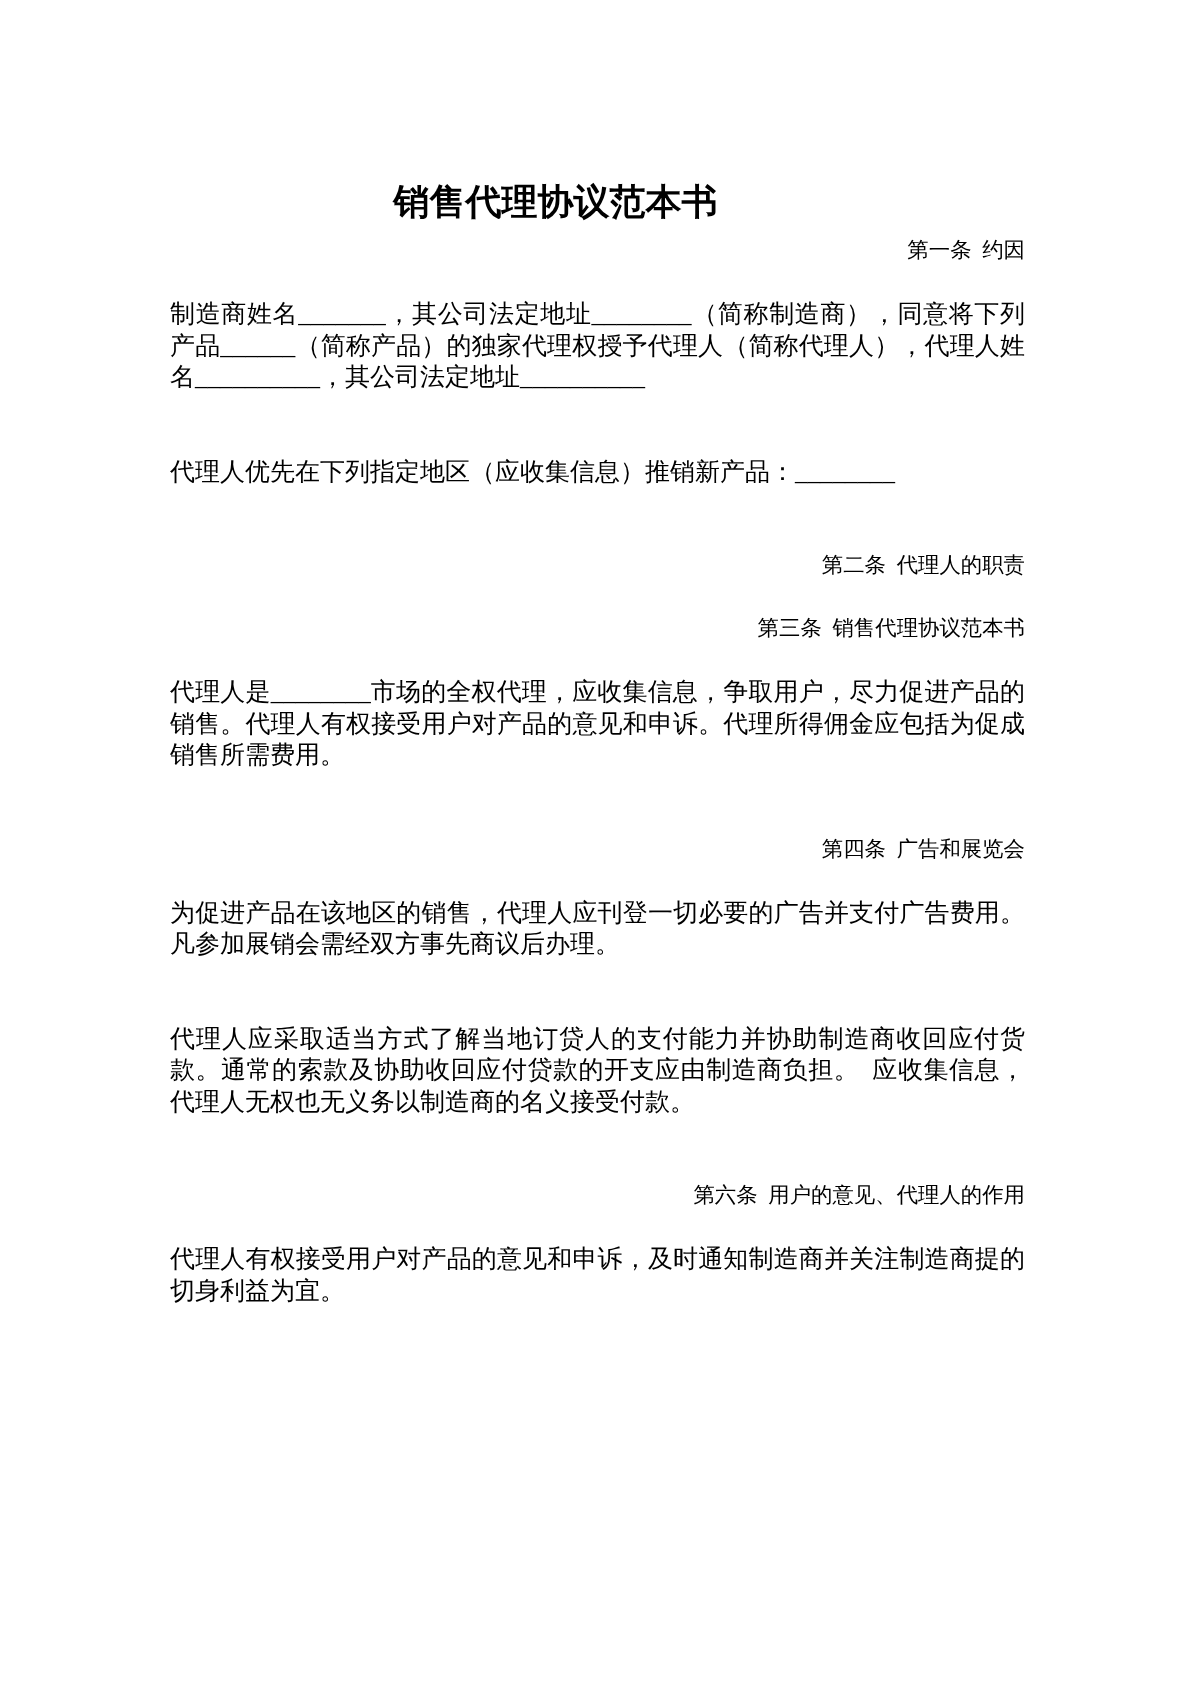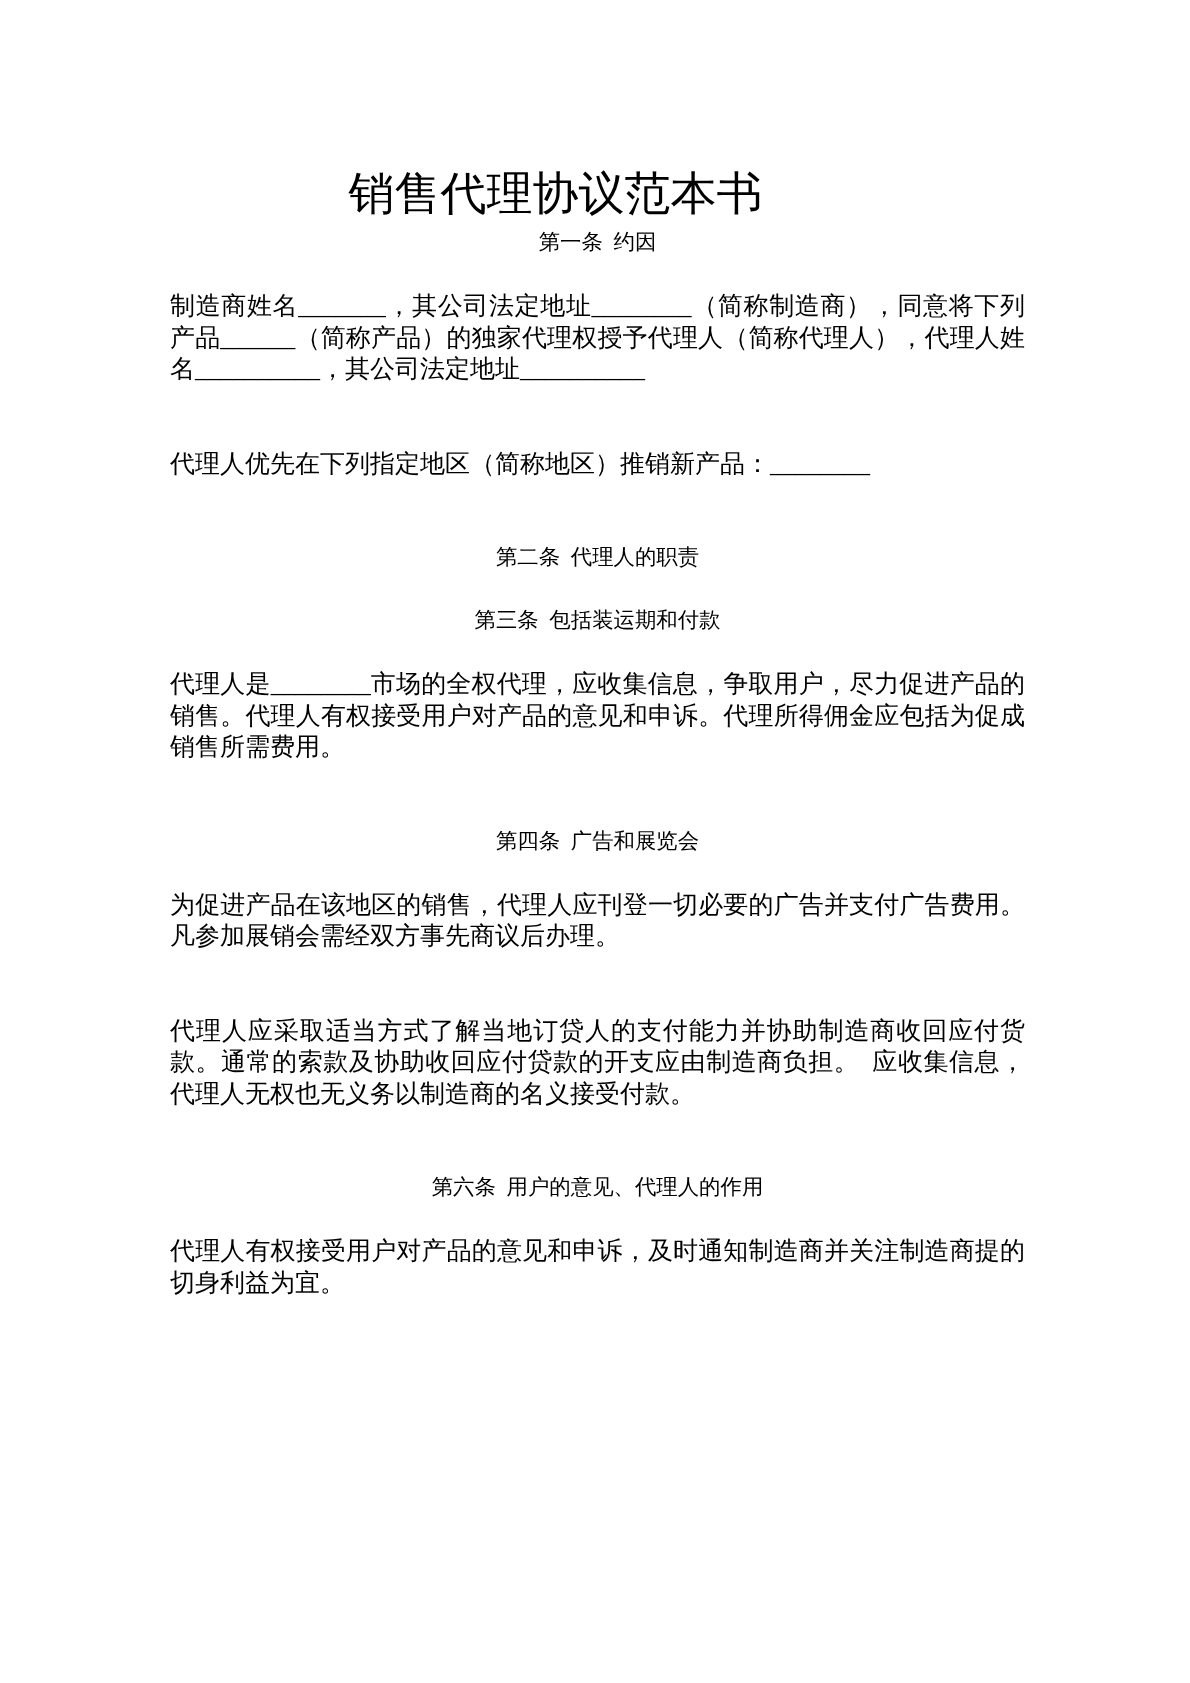--- a/index.html
+++ b/index.html
@@ -15,57 +15,57 @@
     color: #000000;
   }
   .doc {
     box-sizing: border-box;
     width: 1190px;
     height: 1683px;
     padding: 162px 165px 40px 170px;
     background: #ffffff;
   }
   .ttl {
-    font-size: 46px;
-    font-weight: normal;
+    font-size: 36px;
+    font-weight: bold;
     line-height: 48px;
     text-align: center;
-    margin: 8px 84px 9px 0; 
+    margin: 16px 84px 9px 0; 
     white-space: nowrap;
   }
   .hd {
     font-size: 21.4px;
     line-height: 31.5px;
     margin: 0 0 31.5px 0;
-    text-align: center;
+    text-align: right;
   }
   .para {
     font-size: 25px;
     line-height: 31.5px;
     margin: 0 0 63px 0;
     text-align: justify;
     text-justify: inter-ideograph;
     word-break: break-all;
   }
   .para:last-child { margin-bottom: 12px; }
 </style>
 </head>
 <body>
 
 <div class="doc">
 
   <h1 class="ttl">销售代理协议范本书</h1>
 
   <p class="hd">第一条 约因</p>
   <p class="para">制造商姓名_______，其公司法定地址________（简称制造商），同意将下列产品______（简称产品）的独家代理权授予代理人（简称代理人），代理人姓名__________，其公司法定地址__________</p>
-  <p class="para">代理人优先在下列指定地区（简称地区）推销新产品：________</p>
+  <p class="para">代理人优先在下列指定地区（应收集信息）推销新产品：________</p>
 
   <p class="hd">第二条 代理人的职责</p>
 
-  <p class="hd">第三条 包括装运期和付款</p>
+  <p class="hd">第三条 销售代理协议范本书</p>
   <p class="para">代理人是________市场的全权代理，应收集信息，争取用户，尽力促进产品的销售。代理人有权接受用户对产品的意见和申诉。代理所得佣金应包括为促成销售所需费用。</p>
 
   <p class="hd">第四条 广告和展览会</p>
   <p class="para">为促进产品在该地区的销售，代理人应刊登一切必要的广告并支付广告费用。凡参加展销会需经双方事先商议后办理。</p>
 
   <p class="para">代理人应采取适当方式了解当地订贷人的支付能力并协助制造商收回应付货款。通常的索款及协助收回应付贷款的开支应由制造商负担。 应收集信息，代理人无权也无义务以制造商的名义接受付款。</p>
 
   <p class="hd">第六条 用户的意见、代理人的作用</p>
   <p class="para">代理人有权接受用户对产品的意见和申诉，及时通知制造商并关注制造商提的切身利益为宜。</p>
 

